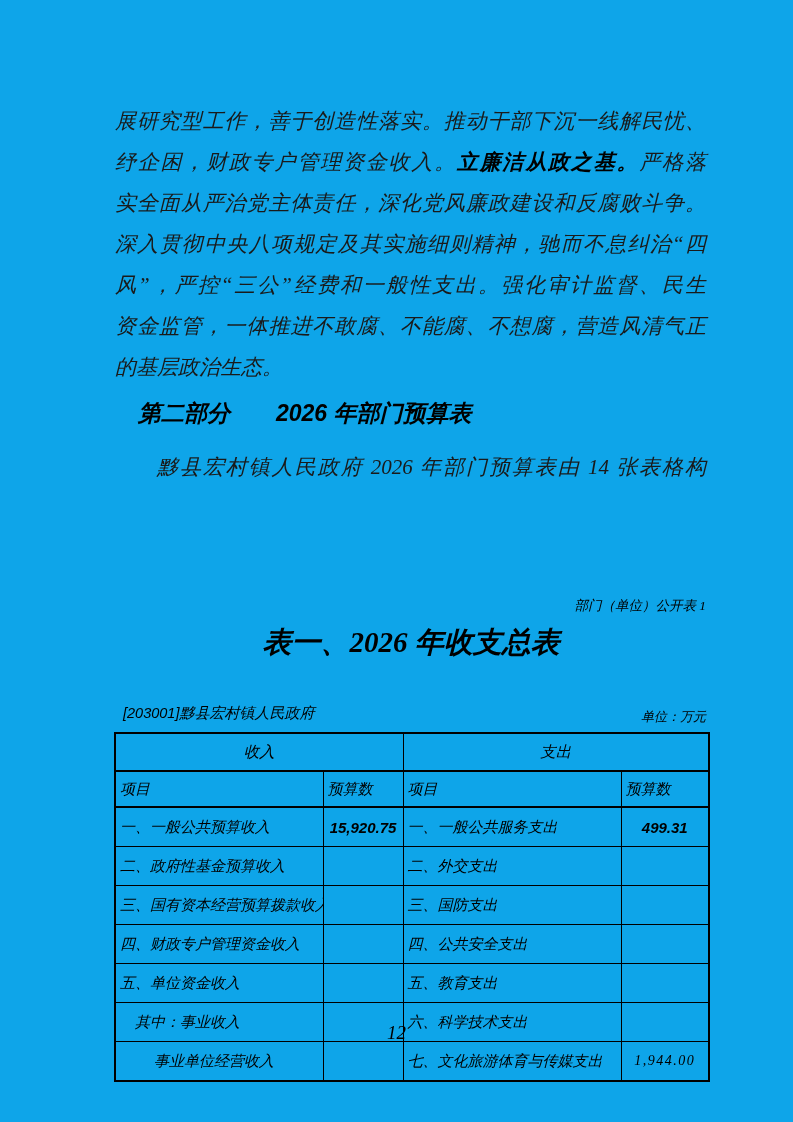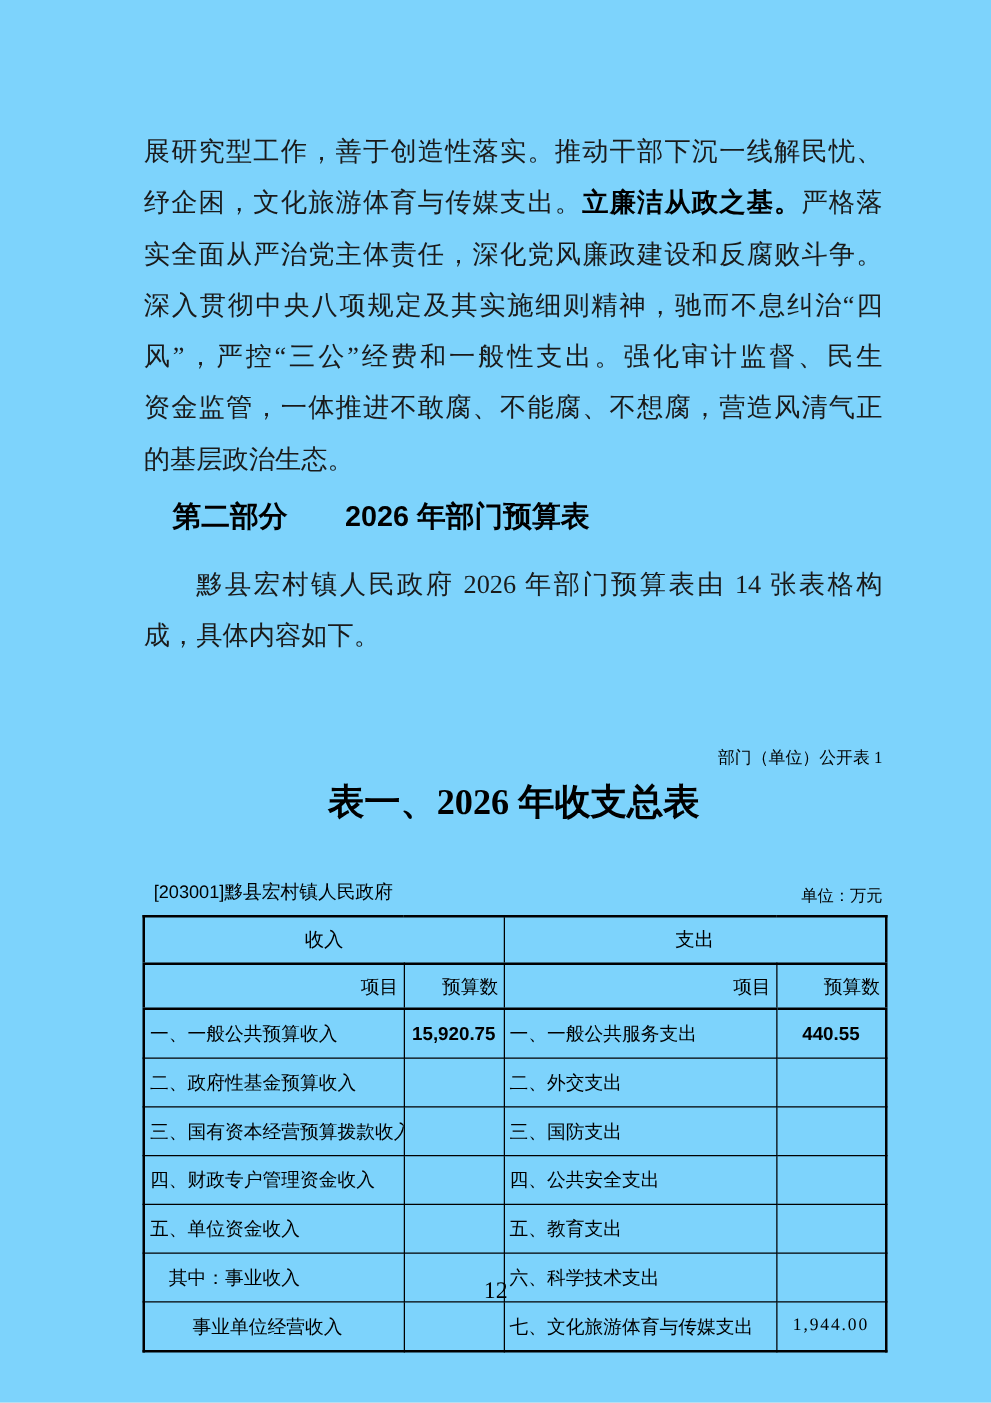--- a/index.html
+++ b/index.html
@@ -1,19 +1,20 @@
 <!DOCTYPE html>
 <html><head>
 <meta charset="utf-8">
 <style>
   html,body{margin:0;padding:0;background:#e8e8e8;}
   #page{
     position:relative;width:793px;height:1122px;margin:0 auto;
-    background:#7dd3fc;overflow:hidden;color:#111;
+    background:#0ea5e9;overflow:hidden;color:#111;
     font-family:"Liberation Serif","DejaVu Serif",serif;
+    font-style:italic;
   }
   
   .p1{position:absolute;left:115px;top:101px;width:591px;
       font-size:21px;line-height:41px;color:#1a1a1a;}
   .p1 .line.j{text-align:justify;text-align-last:justify;}
   .p1 .line .b{font-weight:bold;color:#000;}
   
   .sec-heading{position:absolute;left:138px;top:396px;width:594px;
       text-align:left;font-family:"Liberation Sans","DejaVu Sans",sans-serif;
       font-weight:bold;font-size:23px;line-height:34px;color:#000;white-space:pre;}
@@ -30,52 +31,51 @@
   .meta-row{position:absolute;left:114px;top:704px;width:594px;height:24px;}
   .org{position:absolute;left:9px;top:0;font-size:15px;color:#000;}
   .org .code{font-family:"Liberation Sans","DejaVu Sans",sans-serif;font-size:14.5px;}
   .unit{position:absolute;right:2px;top:4px;font-size:13px;color:#000;}
   
   table.budget{position:absolute;left:114px;top:732px;width:594px;
       border-collapse:collapse;table-layout:fixed;
       border:2px solid #000;font-size:15px;color:#000;}
   table.budget td{border:1px solid #000;padding:4px;vertical-align:middle;overflow:hidden;white-space:nowrap;}
   tr.hrow1 td{height:28px;text-align:center;font-size:15.5px;border-bottom-width:2px;}
-  tr.hrow2 td{height:26px;text-align:right;border-bottom-width:2px;}
+  tr.hrow2 td{height:26px;text-align:left;border-bottom-width:2px;}
   tr.drow td{height:30px;}
   td.item{text-align:left;padding-left:12px;margin-left:22px;}
   td.item.ind1{padding-left:19px;}
   td.item.ind2{padding-left:38px;}
   td.val{text-align:center;}
   td.val.sansnum{font-family:"Liberation Sans","DejaVu Sans",sans-serif;font-weight:600;font-size:15px;}
   td.val.serifnum{font-size:14px;letter-spacing:1.5px;}
   
   .page-num{position:absolute;left:0;top:1022px;width:793px;text-align:center;
       font-size:19px;color:#000;}
 </style>
 </head>
 <body>
 
 <div id="page">
 
   <div class="p1">
     <div class="line j"><span>展研究型工作，善于创造性落实。推动干部下沉一线解民忧、</span><span class="b"></span><span></span></div>
-    <div class="line j"><span>纾企困，文化旅游体育与传媒支出。</span><span class="b">立廉洁从政之基。</span><span>严格落</span></div>
+    <div class="line j"><span>纾企困，财政专户管理资金收入。</span><span class="b">立廉洁从政之基。</span><span>严格落</span></div>
     <div class="line j"><span>实全面从严治党主体责任，深化党风廉政建设和反腐败斗争。</span><span class="b"></span><span></span></div>
     <div class="line j"><span>深入贯彻中央八项规定及其实施细则精神，驰而不息纠治“四</span><span class="b"></span><span></span></div>
     <div class="line j"><span>风”，严控“三公”经费和一般性支出。强化审计监督、民生</span><span class="b"></span><span></span></div>
     <div class="line j"><span>资金监管，一体推进不敢腐、不能腐、不想腐，营造风清气正</span><span class="b"></span><span></span></div>
     <div class="line"><span>的基层政治生态。</span></div>
   </div>
 
   <div class="sec-heading">第二部分　　2026 年部门预算表</div>
 
   <div class="p2">
     <div class="line1">黟县宏村镇人民政府 2026 年部门预算表由 14 张表格构</div>
-    <div class="line2">成，具体内容如下。</div>
   </div>
 
   <div class="pub-label">部门（单位）公开表 1</div>
 
   <div class="table-title">表一、2026 年收支总表</div>
 
   <div class="meta-row">
     <div class="org"><span class="code">[203001]</span><span>黟县宏村镇人民政府</span></div>
     <div class="unit">单位：万元</div>
   </div>
@@ -95,21 +95,21 @@
       <tr class="hrow2">
         <td>项目</td>
         <td>预算数</td>
         <td>项目</td>
         <td>预算数</td>
       </tr>
       <tr class="drow">
         <td class="item">一、一般公共预算收入</td>
         <td class="val sansnum">15,920.75</td>
         <td class="item">一、一般公共服务支出</td>
-        <td class="val sansnum">440.55</td>
+        <td class="val sansnum">499.31</td>
       </tr>
       <tr class="drow">
         <td class="item">二、政府性基金预算收入</td>
         <td class="val"></td>
         <td class="item">二、外交支出</td>
         <td class="val"></td>
       </tr>
       <tr class="drow">
         <td class="item">三、国有资本经营预算拨款收入</td>
         <td class="val"></td>

